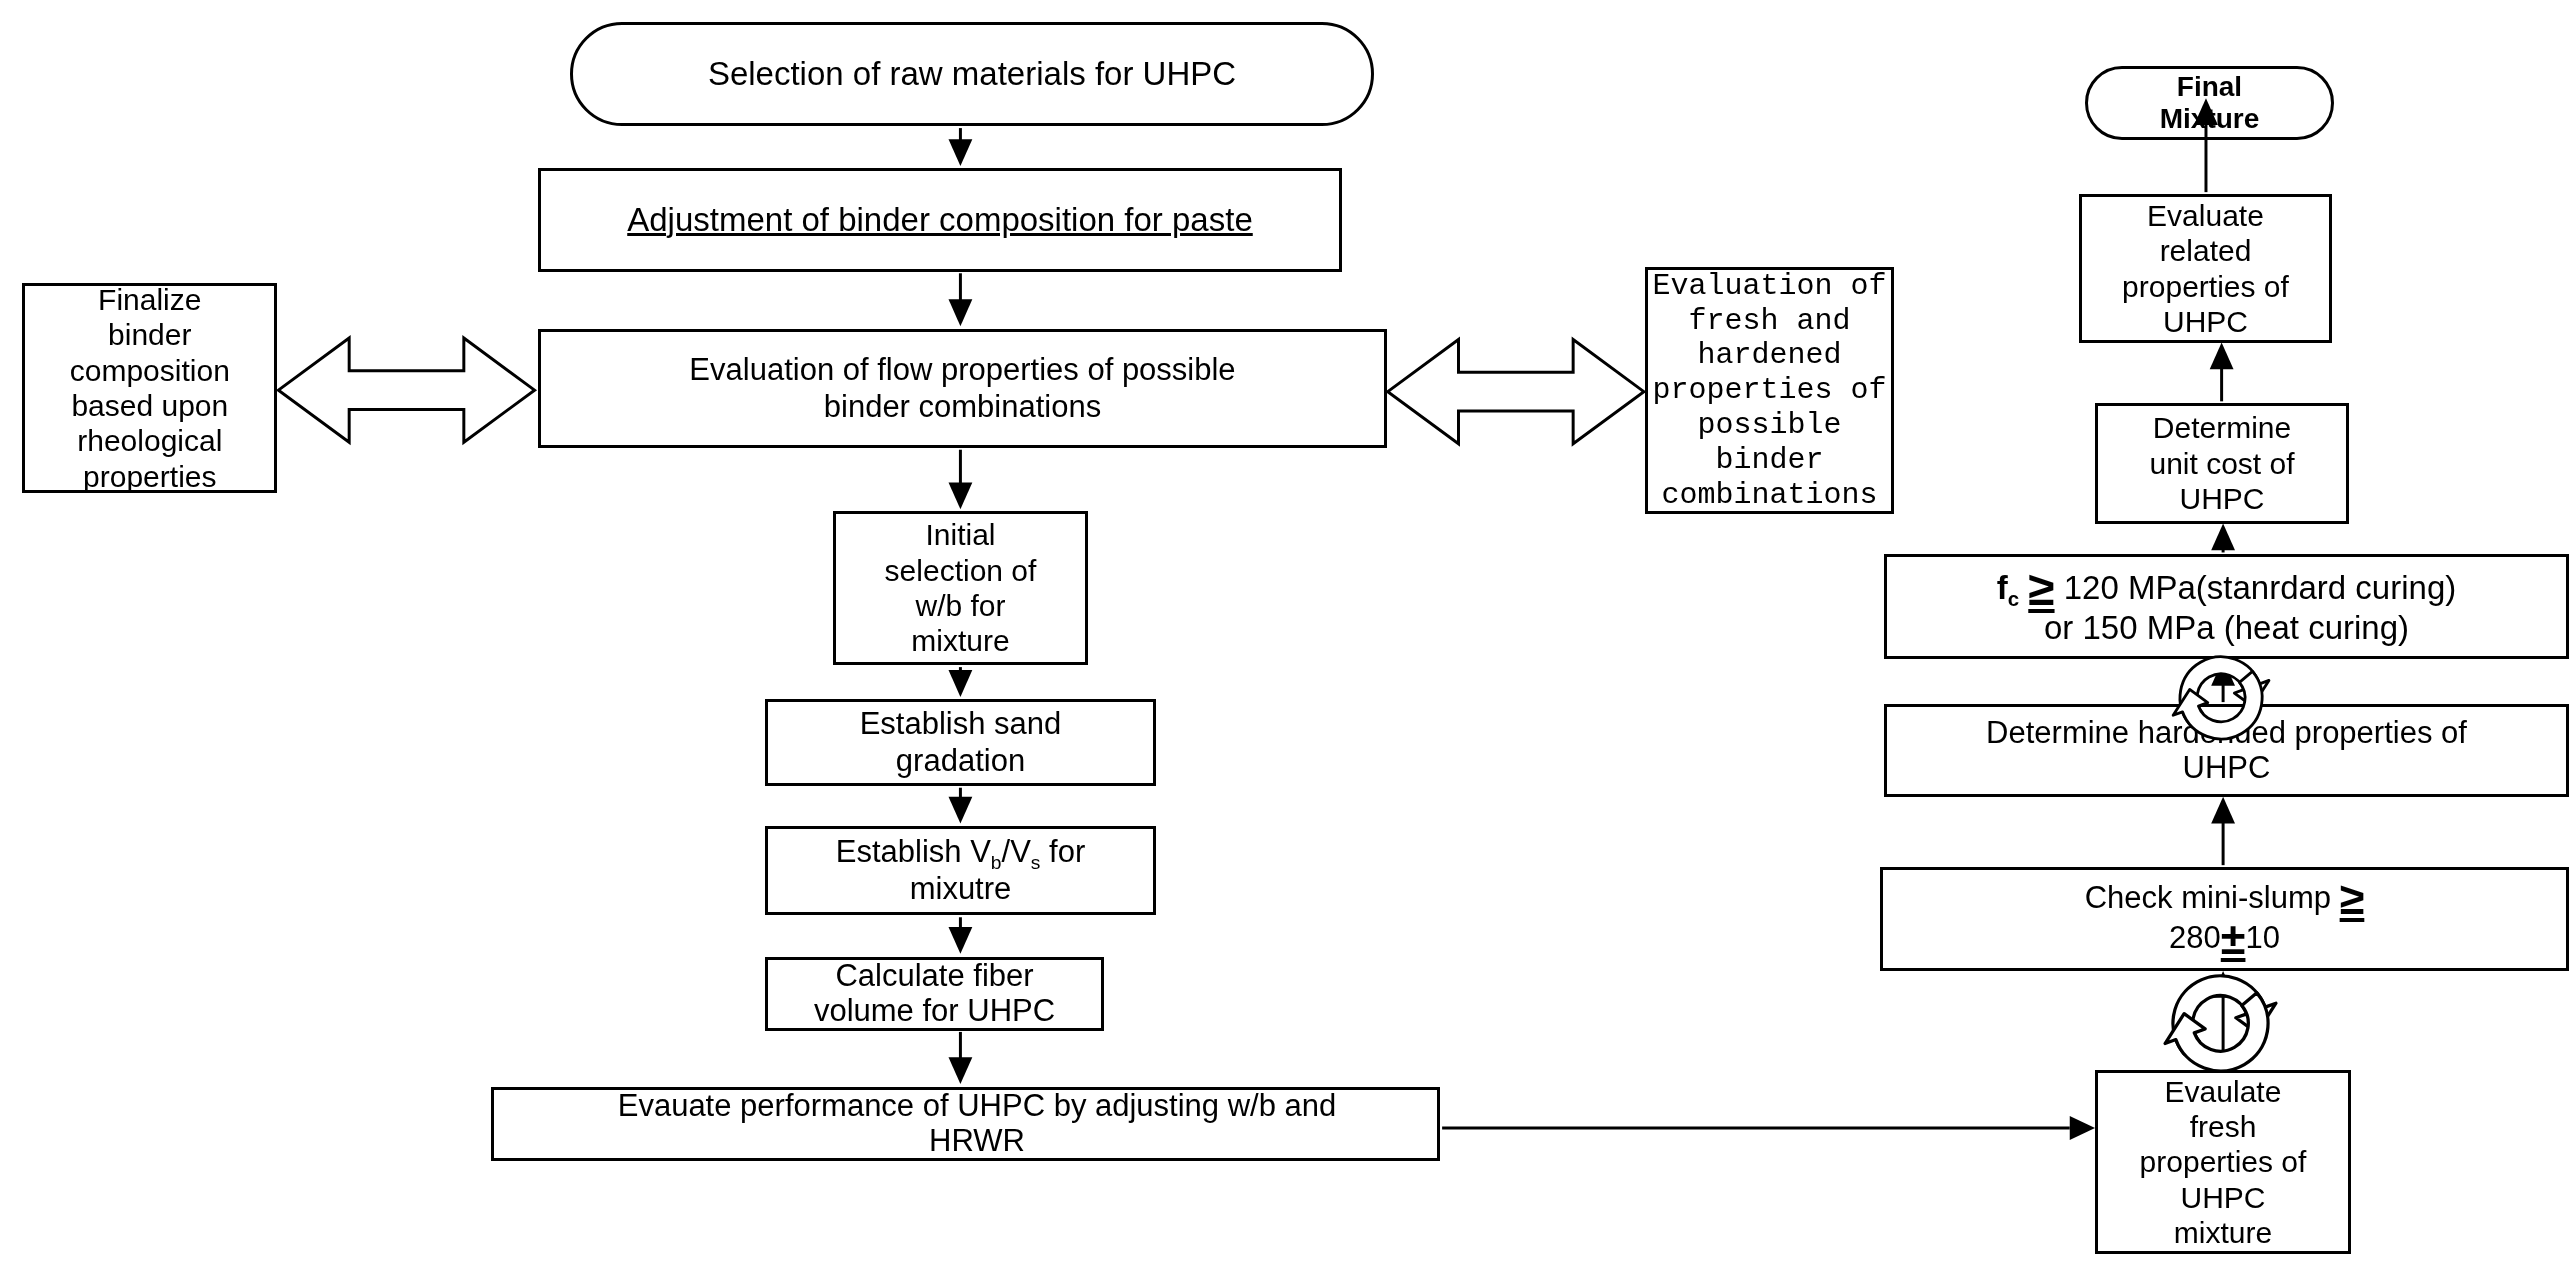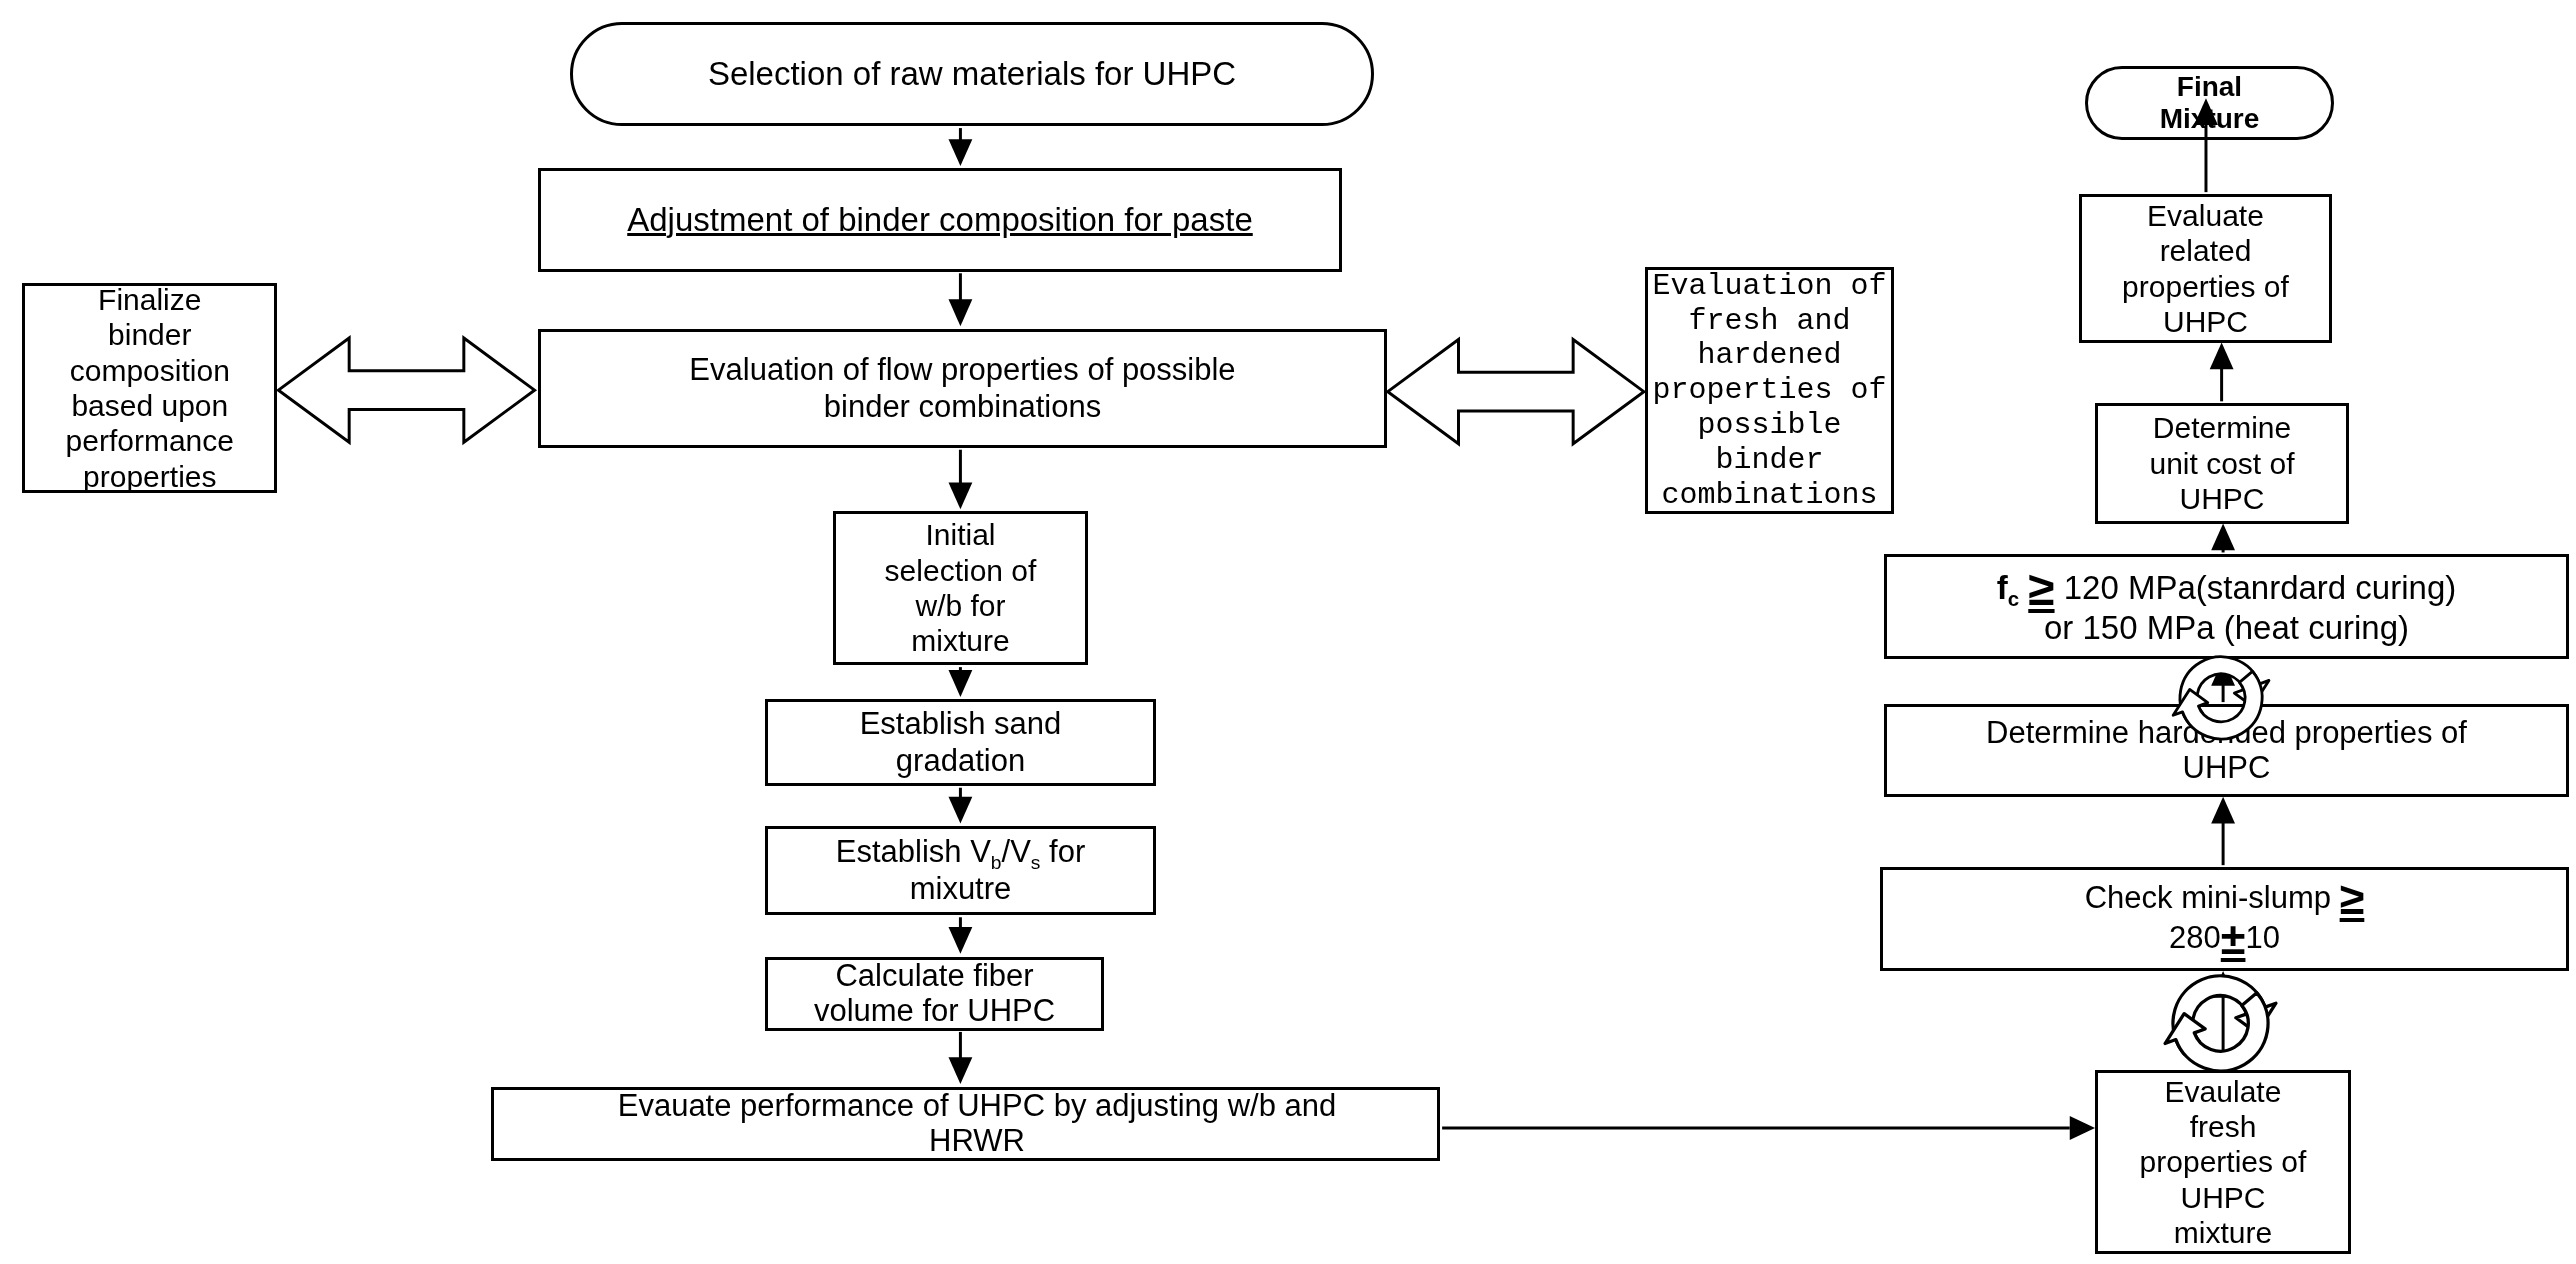--- a/index.html
+++ b/index.html
@@ -68,21 +68,21 @@
 
   <div class="node fs44" style="left:538px; top:168px; width:804px; height:104px;text-decoration:underline;">Adjustment of binder composition for paste</div>
 
   <div class="node" style="left:538px; top:329px; width:849px; height:119px;">Evaluation of flow properties of possible
 binder combinations</div>
 
   <div class="node fs40" style="left:22.3px; top:283px; width:255px; height:210px;">Finalize
 binder
 composition
 based upon
-performance
+rheological
 properties</div>
 
   <div class="node fs40" style="left:1645px; top:267px; width:249px; height:247px; line-height:1.16;font-family:Liberation Mono, monospace;">Evaluation of
 fresh and
 hardened
 properties of
 possible
 binder
 combinations</div>
 

